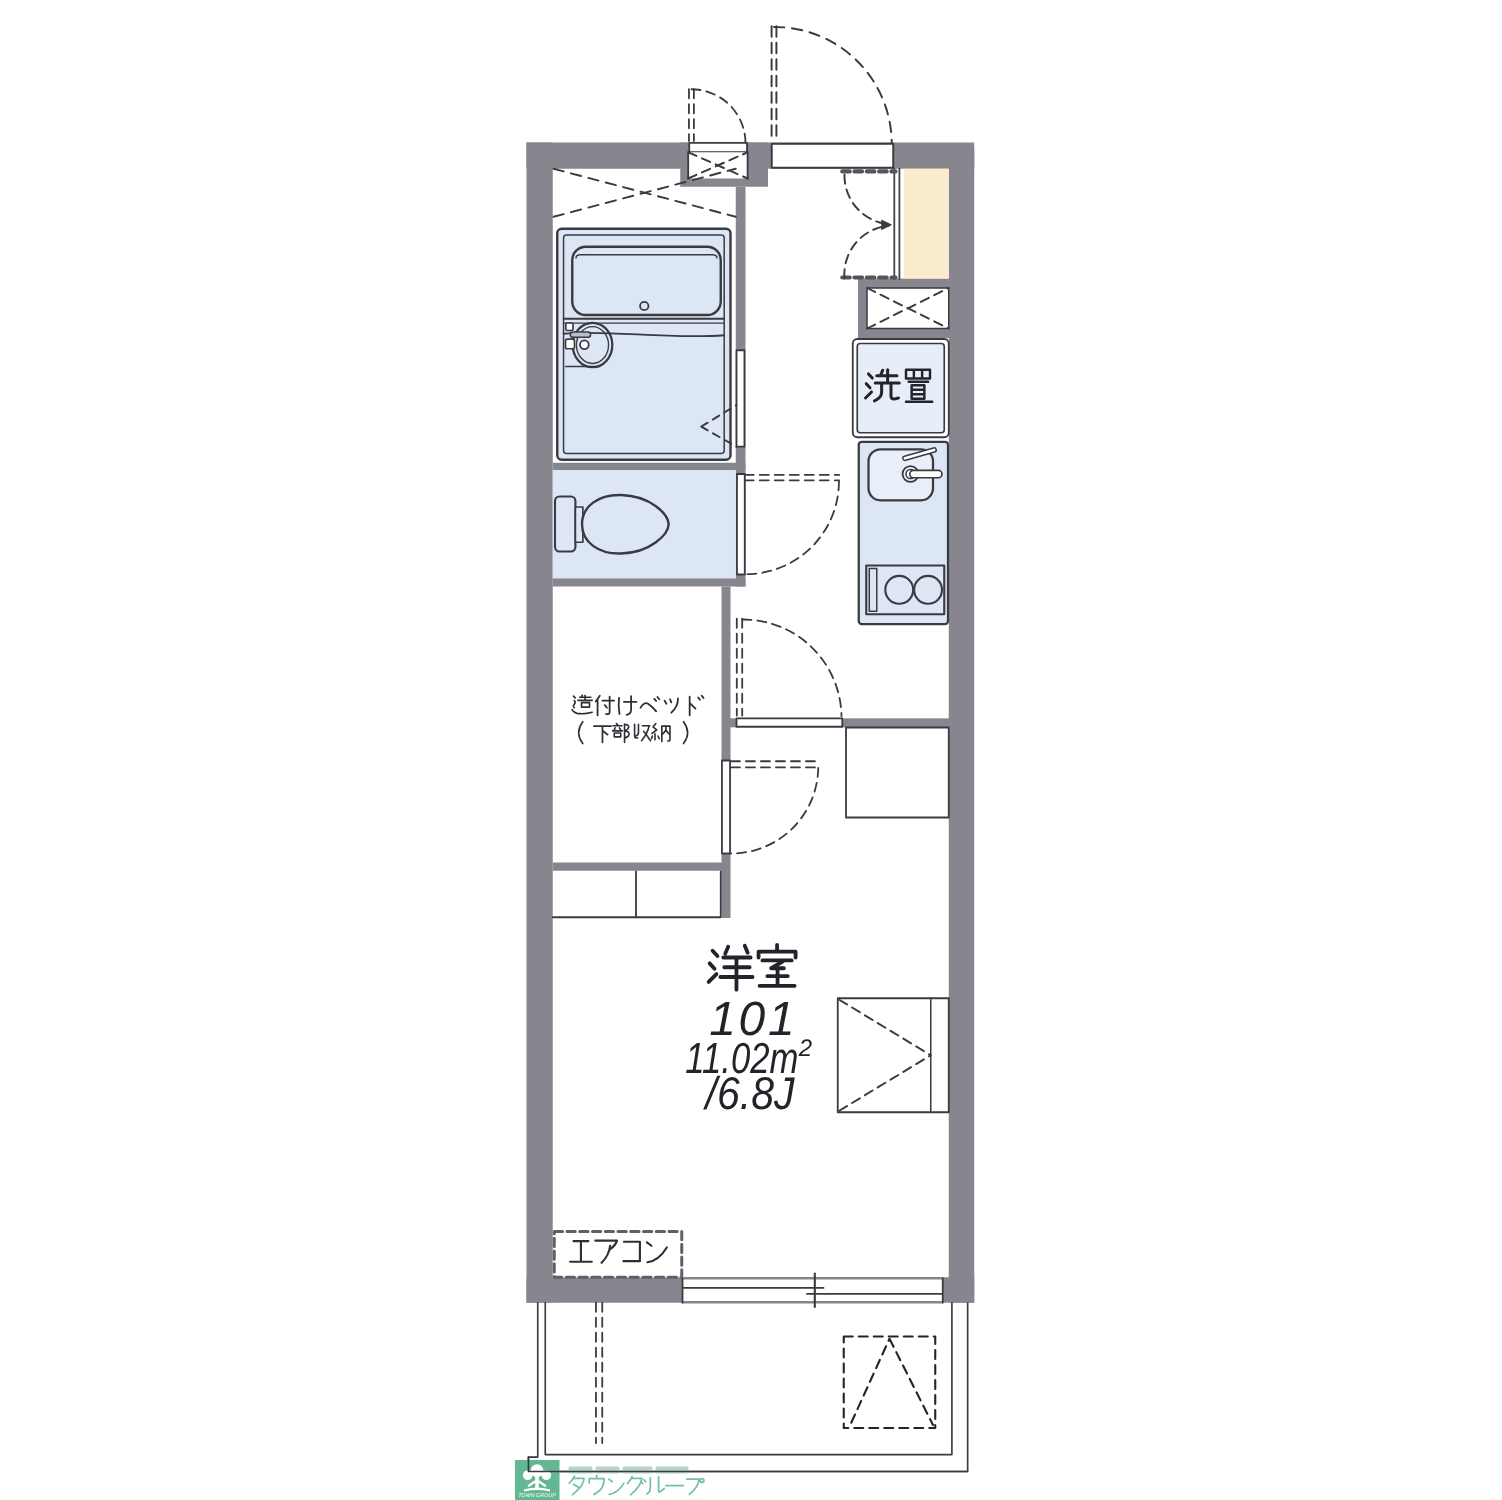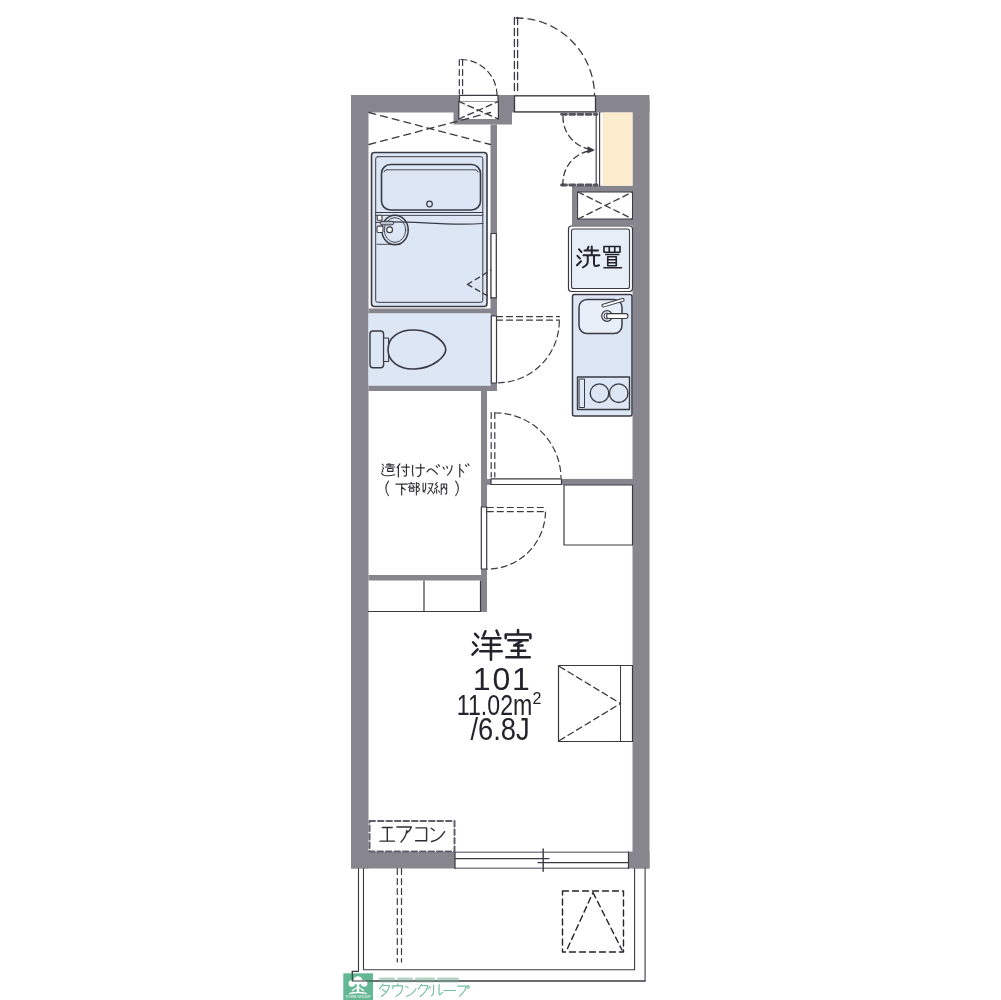--- a/index.html
+++ b/index.html
@@ -1,16 +1,16 @@
 <!DOCTYPE html>
 <html><head>
 <meta charset="utf-8">
 <style>
   html,body{margin:0;padding:0;background:#ffffff;}
-  #plan{position:relative;width:1001px;height:1000px;font-family:"Liberation Sans",sans-serif;}
+  #plan{position:relative;width:1001px;height:1000px;font-family:"Liberation Sans",sans-serif;font-style:italic;}
   svg{position:absolute;left:0;top:0;}
 </style>
 </head>
 <body>
 <div id="plan">
 <svg width="1001" height="1000" viewBox="0 0 1001 1000" fill="none" stroke-linecap="round" stroke-linejoin="round">
 <defs>
 
 <g id="k-you" stroke="currentColor" stroke-width="7.8" fill="none">
   <path d="M14,16 L24,27 M8,42 L18,53 M6,80 L22,64"></path>

